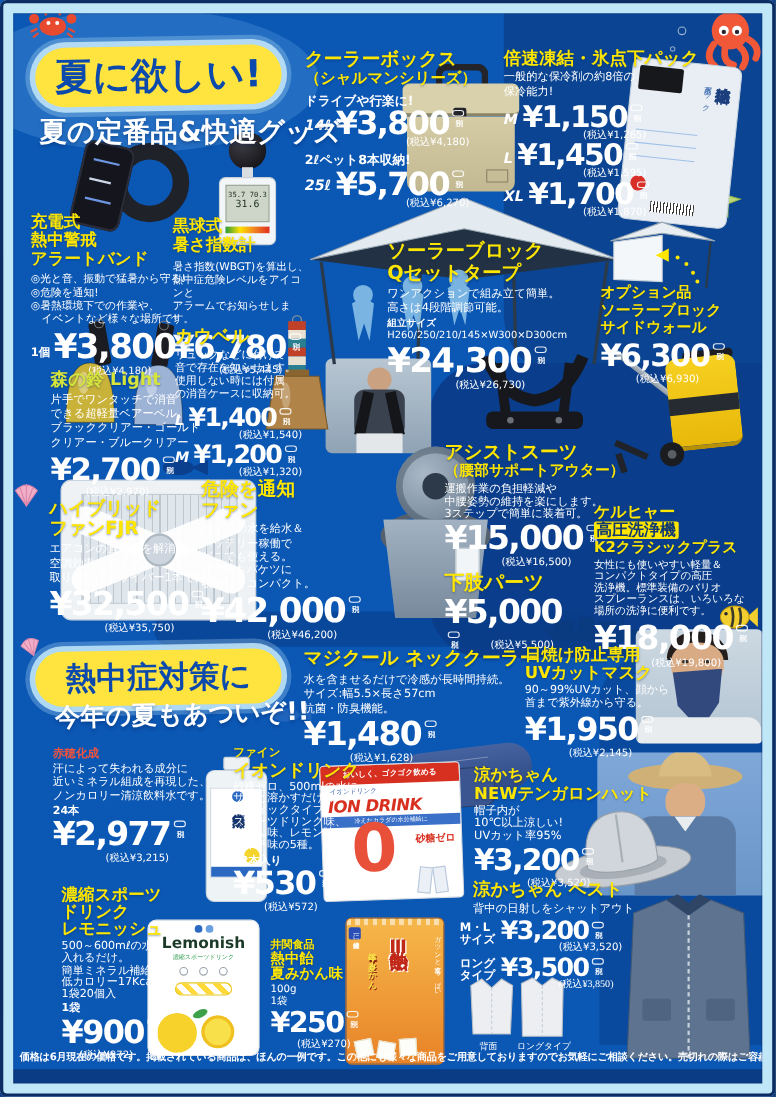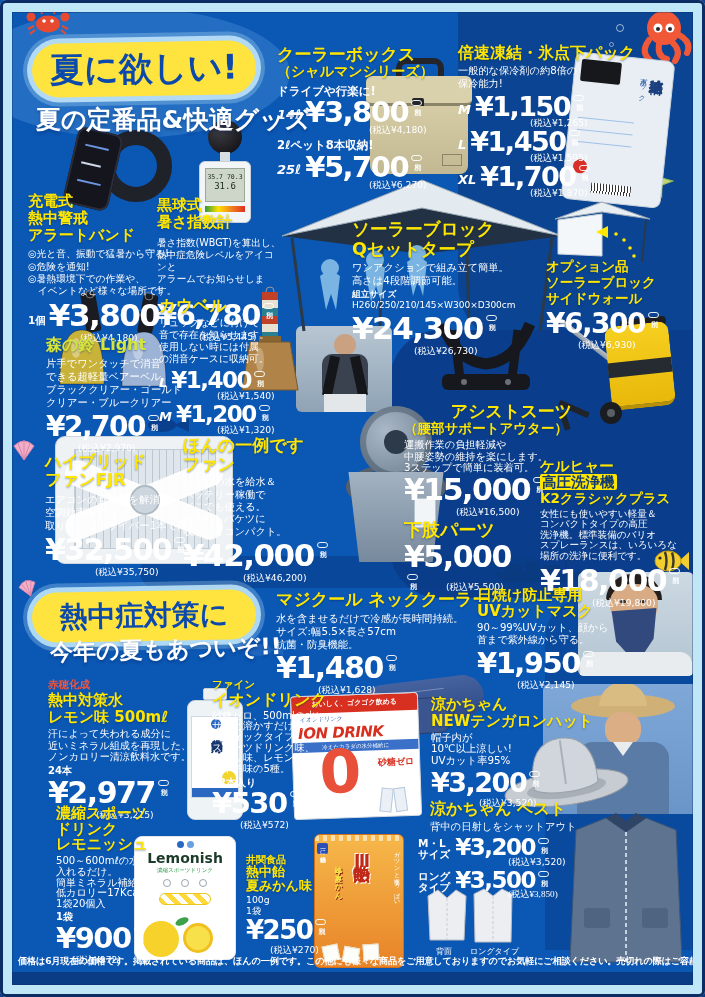--- a/index.html
+++ b/index.html
@@ -360,21 +360,21 @@
   </div>
 
   <div class="img" style="left:326px;top:406px;width:140px;height:158px;">
     <div class="abs" style="left:20px;top:58px;width:100px;height:46px;border:5px solid #55606e;border-radius:50%;"></div>
     <div class="abs" style="left:34px;top:0;width:72px;height:72px;border-radius:50%;background:radial-gradient(circle at 35% 35%,#aab8c6,#64788c);box-shadow:inset 0 0 0 6px rgba(40,55,70,.35);"></div>
     <div class="abs" style="left:58px;top:24px;width:24px;height:24px;border-radius:50%;background:#2c3a4a;"></div>
     <div class="abs" style="left:16px;top:66px;width:108px;height:90px;clip-path:polygon(6% 0,94% 0,84% 100%,16% 100%);background:linear-gradient(180deg,#a2b2c2,#77899c);"></div>
     <div class="abs" style="left:88px;top:92px;width:22px;height:30px;background:#f2f5f7;border:1px solid #b8c4ce;"></div>
   </div>
   <div class="prod" style="left:183px;top:436px;width:140px;">
-    <div class="p-title" style="font-size:17px;">ほんの一例です
+    <div class="p-title" style="font-size:17px;">危険を通知
 ファン</div>
     <div class="p-desc" style="font-size:10.2px;line-height:1.22;margin-top:2px;">バケツの水を給水＆
 バッテリー稼働で
 どこでも使える。
 保管時もバケツに
 収納してコンパクト。</div>
     <div class="prow" style="margin-top:2px;">
       <span class="yen" style="font-size:31px;">¥42,000</span>
       <span class="txm">税別</span>
     </div>
@@ -382,21 +382,21 @@
   </div>
 
   <svg class="img" style="left:424px;top:316px;" width="125" height="92" viewBox="0 0 125 92">
     <path d="M18,8 C30,36 44,46 62,48 C80,46 94,36 106,8" stroke="#17181d" stroke-width="11" fill="none"></path>
     <path d="M30,14 L36,62 M94,14 L88,62" stroke="#17181d" stroke-width="9" fill="none"></path>
     <rect x="18" y="58" width="88" height="16" rx="6" fill="#17181d"></rect>
     <circle cx="40" cy="66" r="3" fill="#6a6f78"></circle>
       <circle cx="84" cy="66" r="3" fill="#6a6f78"></circle>
   </svg>
   <div class="prod" style="left:404px;top:402px;width:215px;">
-    <div class="p-title" style="font-size:17px;text-align:center;">アシストスーツ</div>
+    <div class="p-title" style="font-size:17px;">アシストスーツ</div>
     <div class="p-title" style="font-size:13.5px;">（腰部サポートアウター）</div>
     <div class="p-desc" style="font-size:10.2px;line-height:1.12;margin-top:3px;">運搬作業の負担軽減や
 中腰姿勢の維持を楽にします。
 3ステップで簡単に装着可。</div>
     <div class="prow" style="margin-top:2px;">
       <span class="yen" style="font-size:30px;">¥15,000</span>
       <span class="txm">税別</span>
     </div>
     <div class="tin" style="margin-left:52px;">(税込¥16,500)</div>
     <div class="p-title" style="font-size:18px;margin-top:3px;">下肢パーツ</div>
@@ -482,22 +482,20 @@
     <div class="abs" style="left:5px;top:12px;width:56px;height:120px;background:#eef3f6;border:1px solid #ccd6de;border-radius:8px;"></div>
     <div class="abs" style="left:9px;top:28px;width:48px;height:82px;background:#fff;border:1px solid #d0dae4;">
       <div class="abs" style="left:19px;top:2px;width:10px;height:10px;border-radius:50%;background:#2a68c2;"></div>
       <div class="abs vtxt" style="left:17px;top:14px;font-size:11.5px;font-weight:800;color:#16356e;">熱中対策水</div>
       <div class="abs" style="right:2px;bottom:12px;width:14px;height:14px;border-radius:50%;background:#f2d42c;"></div>
       <div class="abs" style="left:0;bottom:0;width:46px;height:9px;background:#2a68c2;"></div>
     </div>
   </div>
   <div class="prod" style="left:48px;top:678px;width:158px;">
     <div style="color:#f4543c;font-size:10.5px;font-weight:700;">赤穂化成</div>
-    <div class="p-title" style="font-size:15px;">熱中対策水
-レモン味 500mℓ</div>
     <div class="p-desc" style="font-size:10.1px;line-height:1.18;margin-top:2px;">汗によって失われる成分に
 近いミネラル組成を再現した、
 ノンカロリー清涼飲料水です。</div>
     <div class="p-desc" style="font-size:10px;font-weight:700;margin-top:2px;">24本</div>
     <div class="prow">
       <span class="yen" style="font-size:30px;">¥2,977</span>
       <span class="txm">税別</span>
     </div>
     <div class="tin" style="margin-left:48px;">(税込¥3,215)</div>
   </div>

